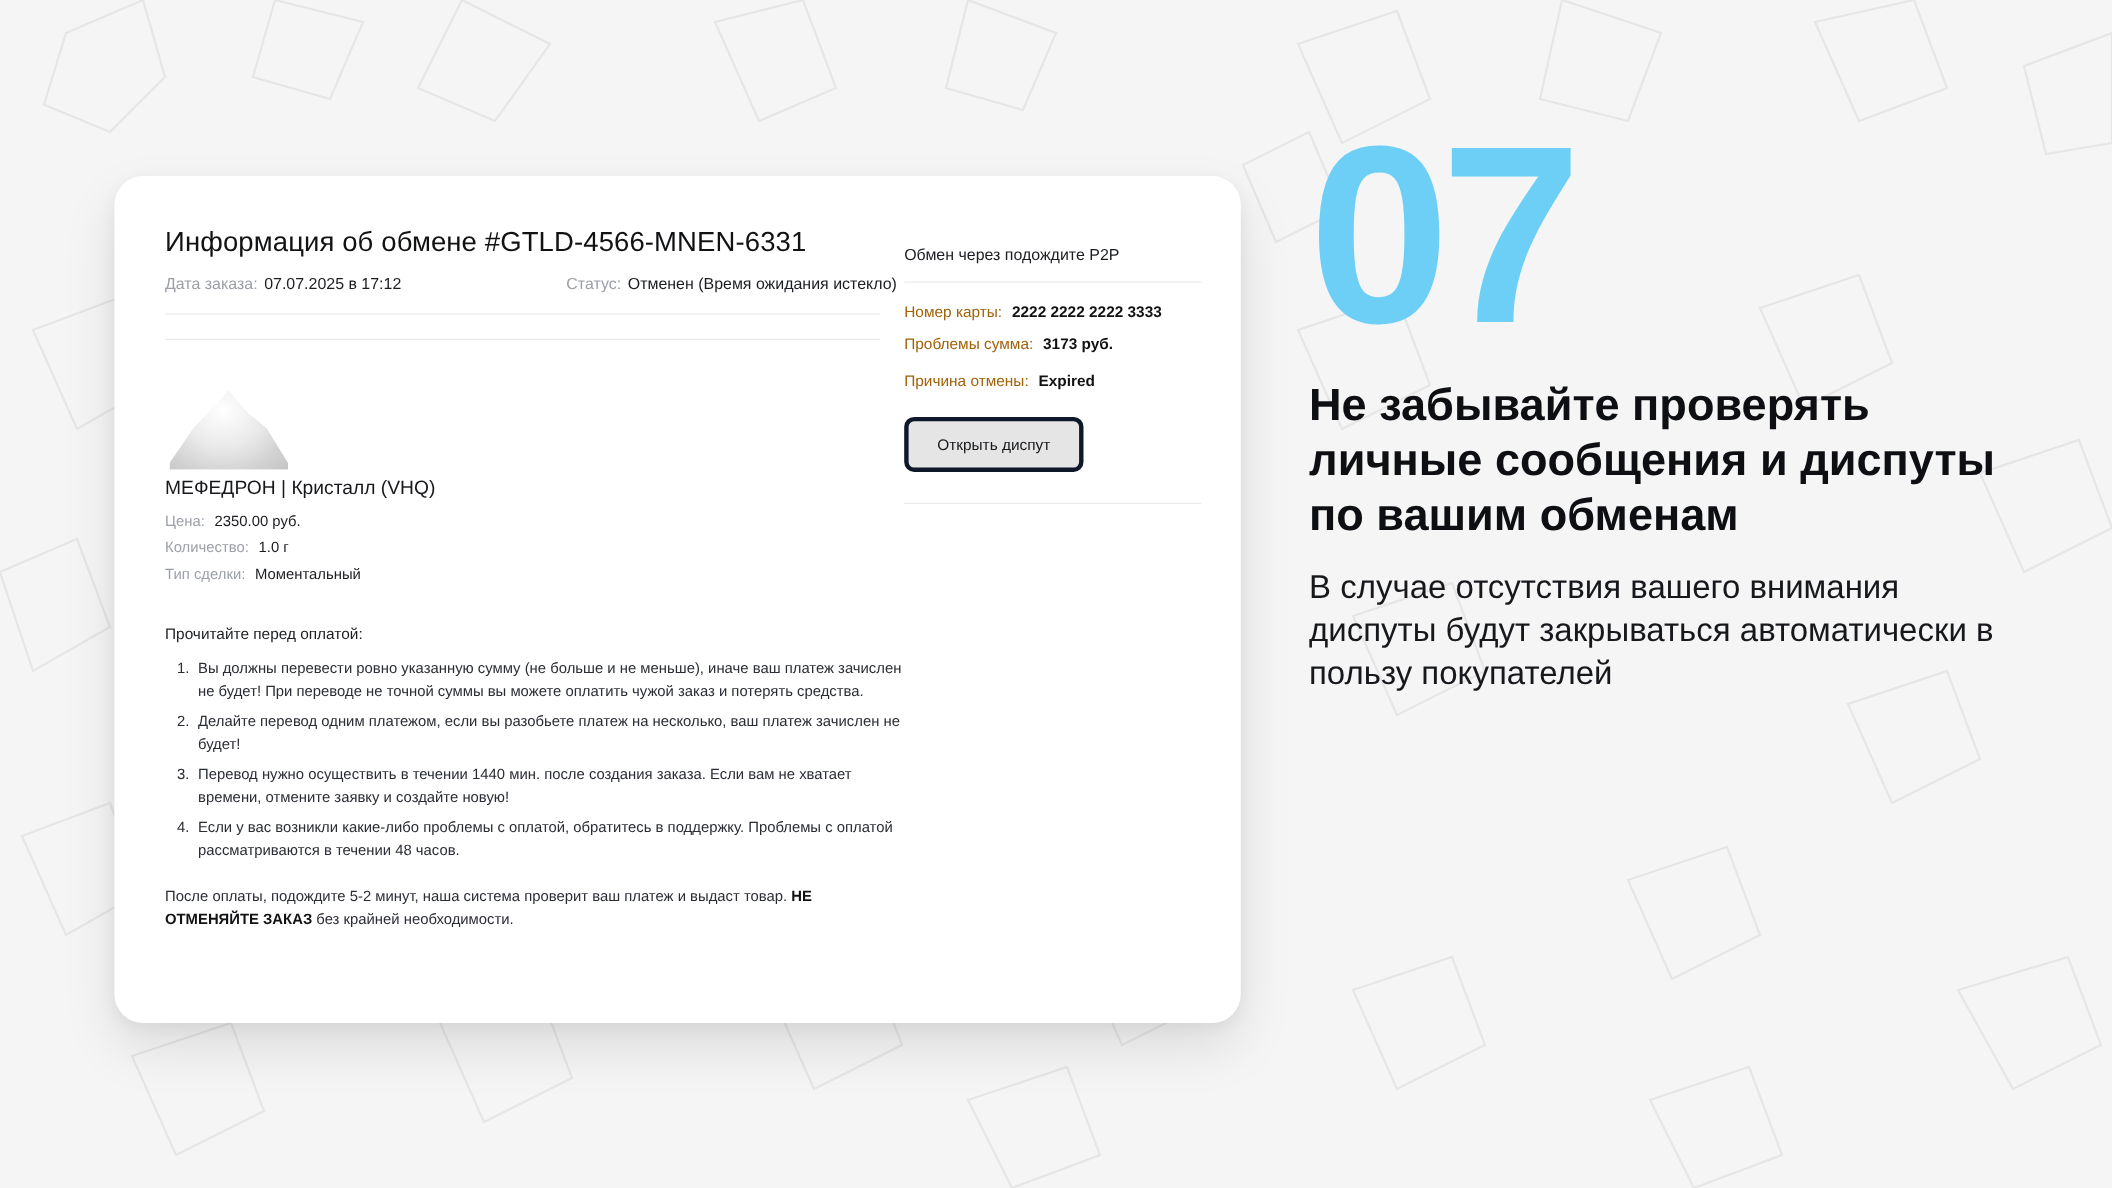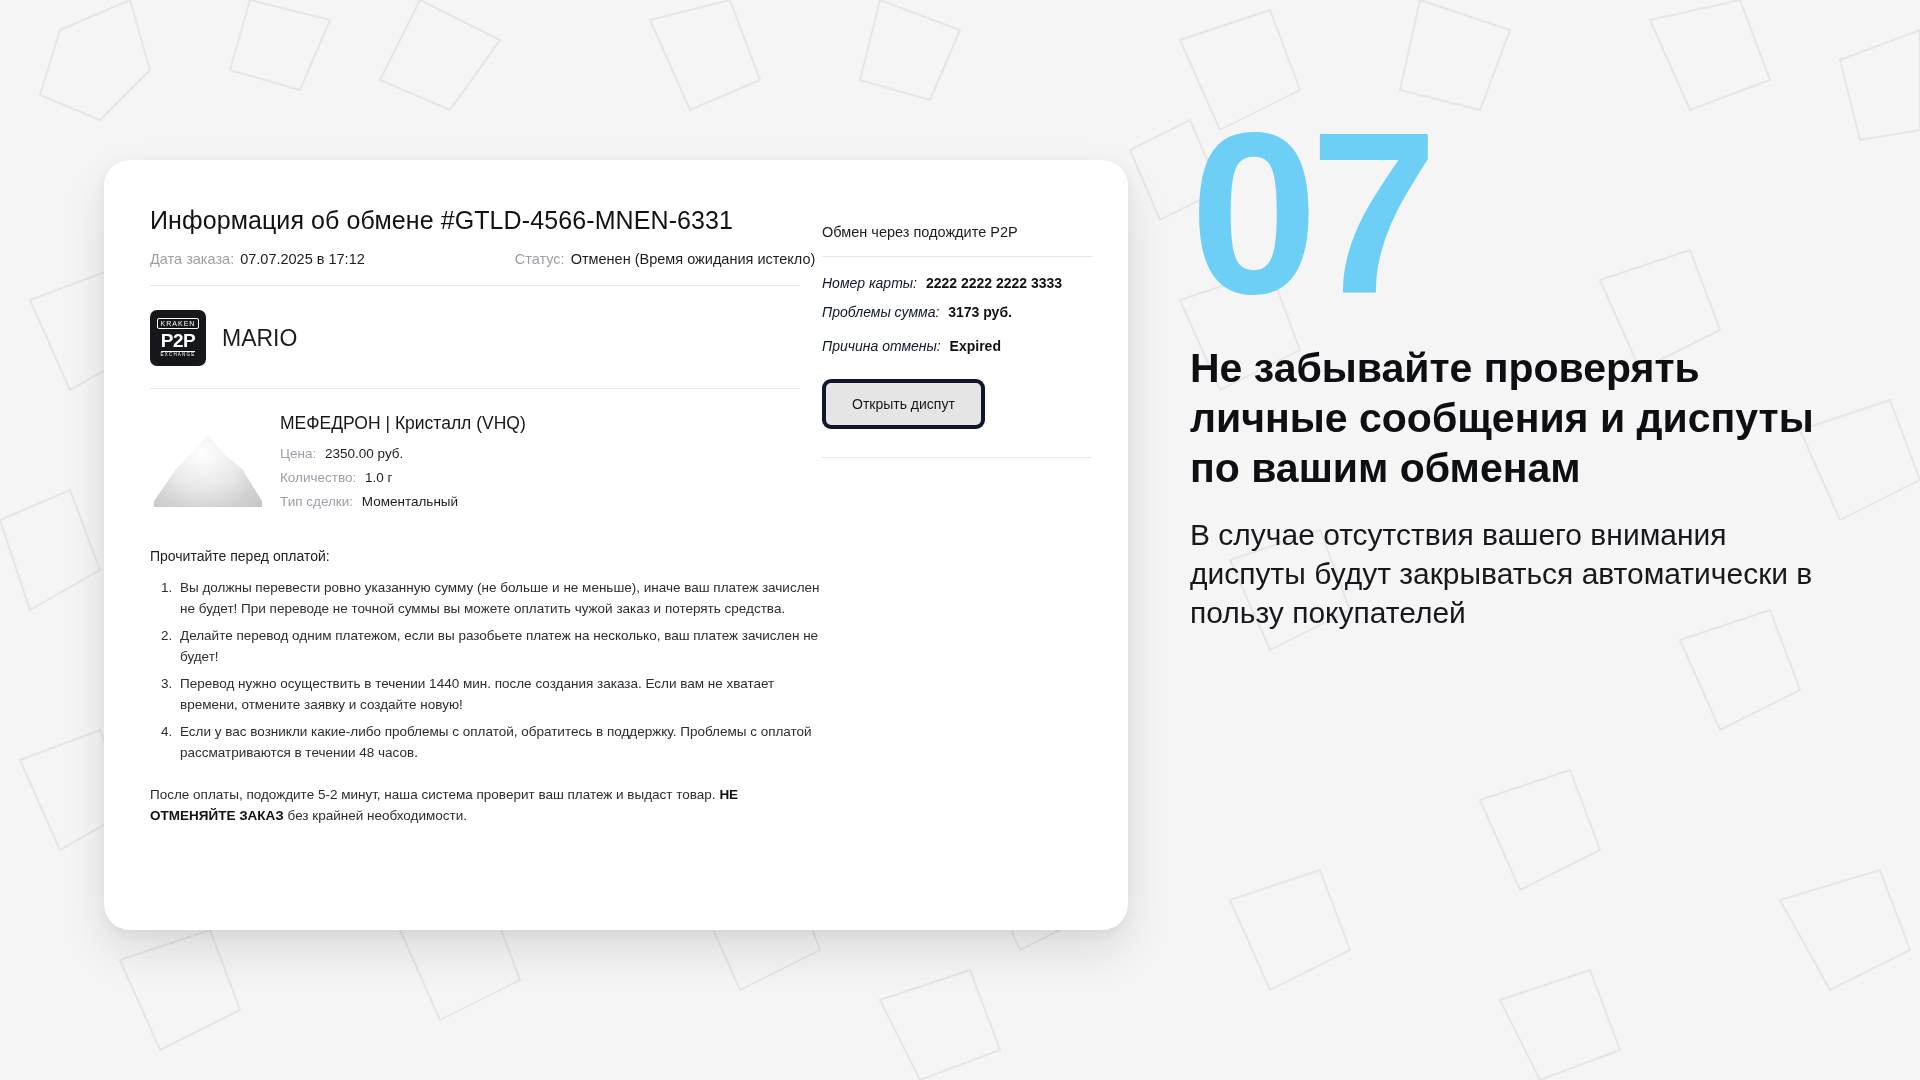--- a/index.html
+++ b/index.html
@@ -101,21 +101,21 @@
     line-height: 1;
   }
   .seller-name {
     font-size: 23px;
     color: #1b1d21;
   }
 
   .product-row {
     display: flex;
     margin: 22px 0 0 6px;
-    gap: 14px;
+    flex-direction: column;
   }
   .product-img {
     width: 116px; height: 100px;
     position: relative;
     flex: none;
   }
   .product-img .pile {
     position: absolute;
     left: 4px; bottom: 4px;
     width: 108px; height: 72px;
@@ -164,21 +164,21 @@
     width: 270px;
   }
   .p2p-title {
     font-size: 14.5px;
     color: #1b1d21;
     margin-bottom: 16px;
   }
   .p2p-sep { height: 1px; background: #e7e8ea; width: 270px; }
   .p2p-body { padding-top: 18px; }
   .p2p-kv { font-size: 14px; margin-bottom: 13px; }
-  .p2p-kv .k { color: #0f172a; font-style: italic; }
+  .p2p-kv .k { color: #a16207; }
   .p2p-kv .v { color: #111214; font-weight: bold; margin-left: 5px; }
   .dispute-btn {
     margin-top: 12px;
     display: inline-block;
     border: 4px solid #0f172a;
     border-radius: 9px;
     padding: 13px 26px;
     font-size: 14px;
     color: #16181c;
     background: #e5e5e5;
@@ -263,28 +263,20 @@
     <div class="meta-row">
       <span class="meta-label">Дата заказа:</span>
       <span class="meta-value">07.07.2025 в 17:12</span>
       <span class="meta-gap"></span>
       <span class="meta-label">Статус:</span>
       <span class="meta-value">Отменен (Время ожидания истекло)</span>
     </div>
 
     <div class="divider"></div>
 
-    <div class="seller-row">
-      <div class="kraken-logo">
-        <div class="kraken-top">KRAKEN</div>
-        <div class="kraken-mid">P2P</div>
-        <div class="kraken-bot">EXCHANGE</div>
-      </div>
-      <div class="seller-name">MARIO</div>
-    </div>
 
     <div class="divider" style="margin-top:22px;"></div>
 
     <div class="product-row">
       <div class="product-img">
         <div class="pile"></div>
       </div>
       <div class="product-info">
         <div class="product-name">МЕФЕДРОН | Кристалл (VHQ)</div>
         <div class="kv">

